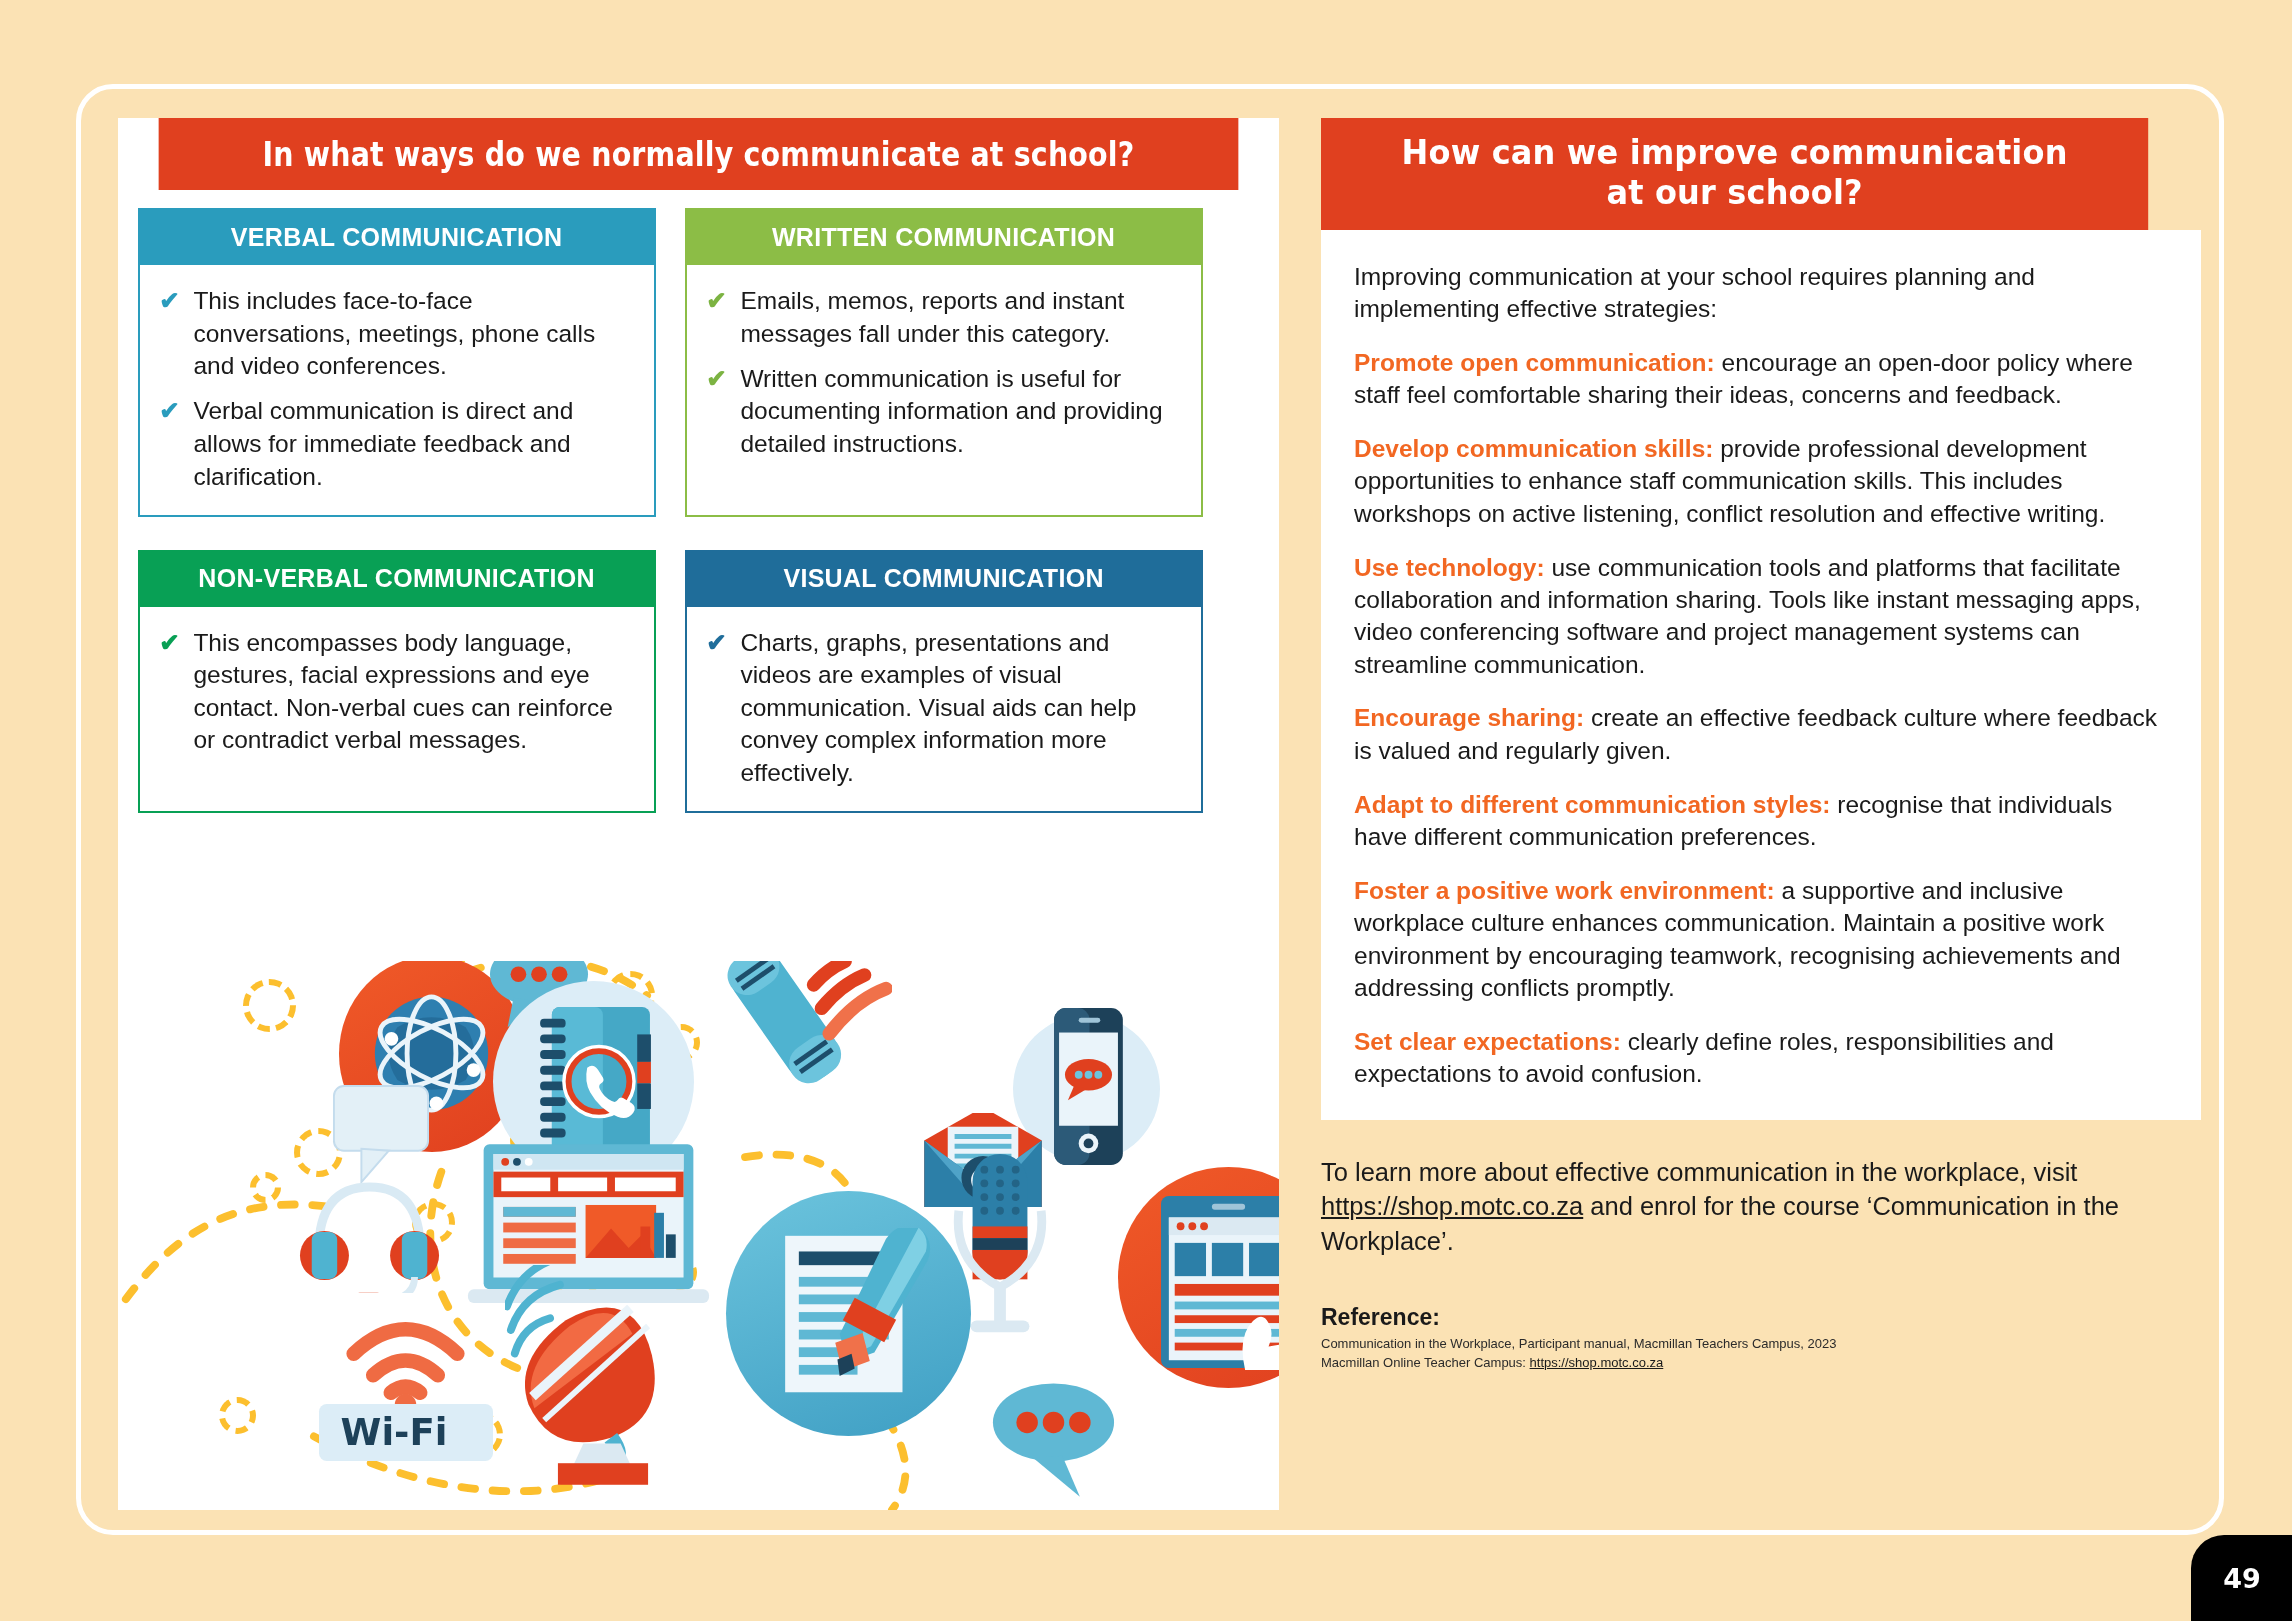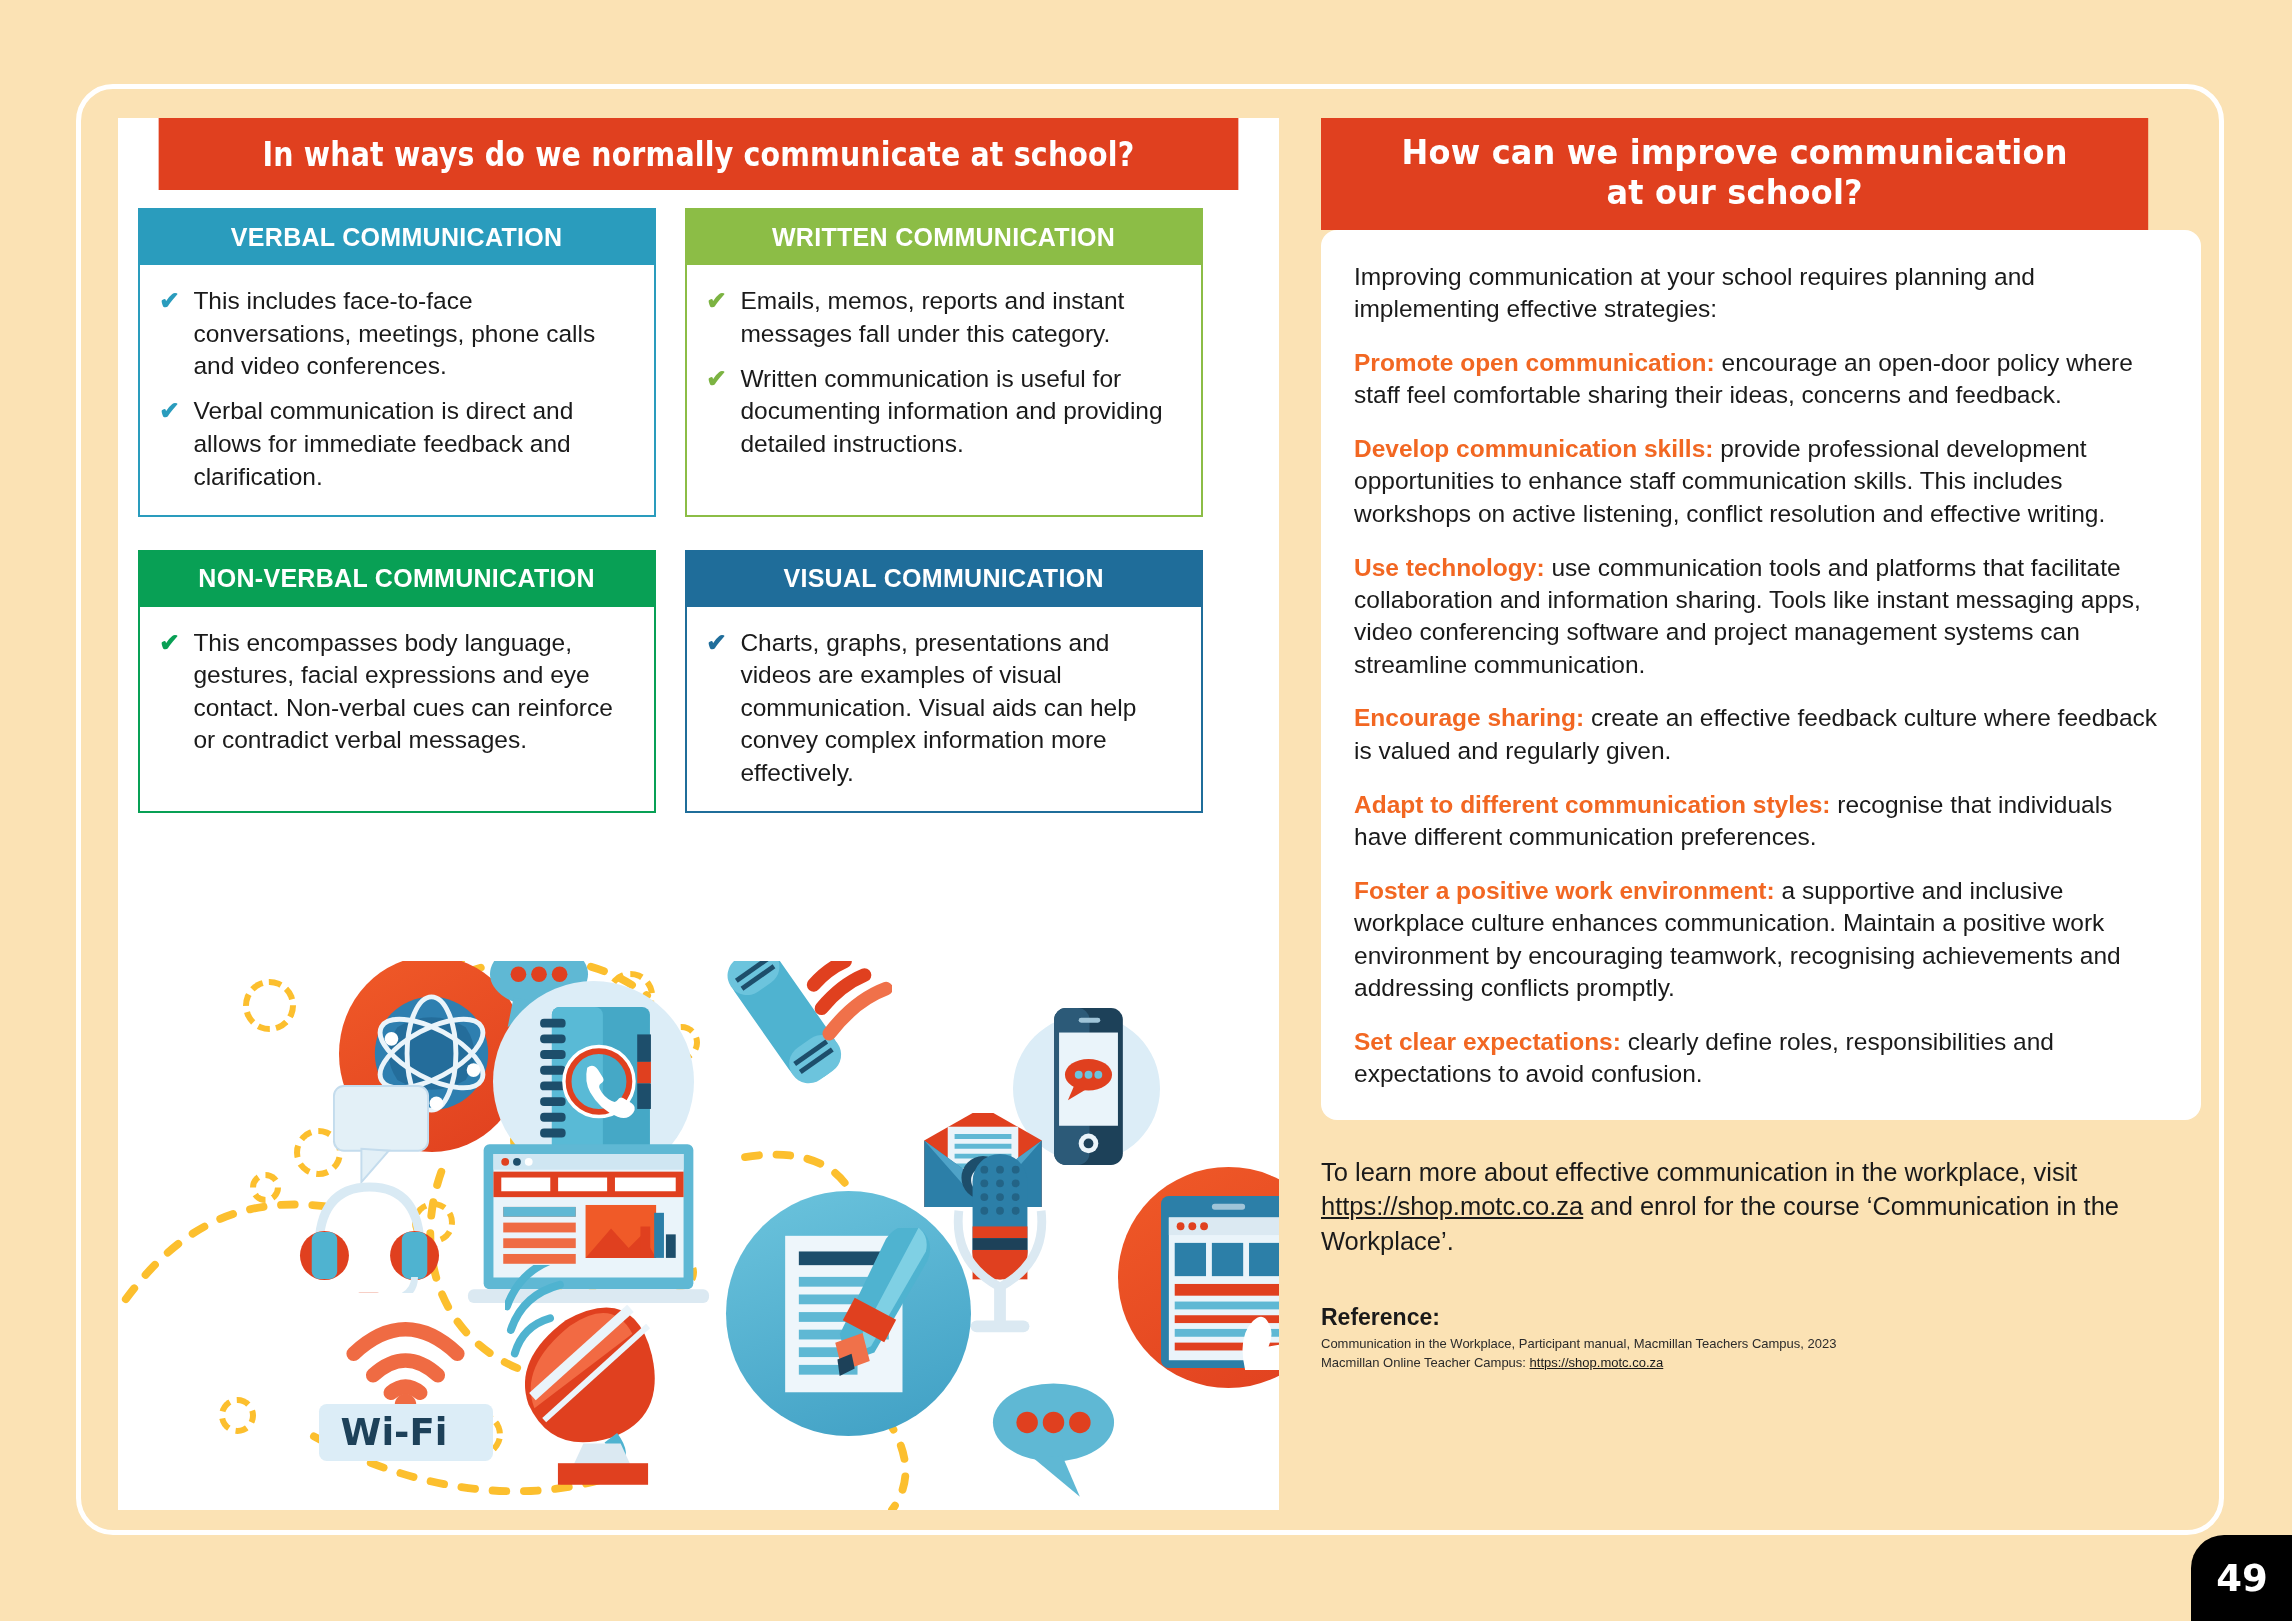--- a/index.html
+++ b/index.html
@@ -95,21 +95,20 @@
   .right-header {
     width: 880px; padding: 13.7px 29px 17.6px;
     font-size: 34px; line-height: 1.18; text-align: center;
     font-family: "DejaVu Sans", sans-serif;
     transform: scaleX(0.94);
     transform-origin: left top;
   }
   .right-body {
     width: 880px; background: #ffffff;
     padding: 31px 33px 29px 33px;
-    border-radius: 16px;
   }
   .para { font-size: 24.5px; line-height: 1.32; color: #1a1a1a; margin-bottom: 21.6px; }
   .para:last-child { margin-bottom: 0; }
   .lead-in { color: #f26722; font-weight: bold; }
 
   .learn {
     margin-top: 35px; width: 880px;
     font-size: 25.5px; line-height: 1.37; color: #1a1a1a;
   }
   .learn a, .link { color: #1a1a1a; text-decoration: underline; }
@@ -119,21 +118,21 @@
   .ref-line { font-size: 13px; line-height: 1.42; color: #2b2b2b; }
 
   
   .page-tab {
     position: absolute; right: 0; bottom: 0;
     width: 102px; height: 86px;
     background: #000000;
     border-top-left-radius: 33px;
     color: #ffffff;
     display: flex; align-items: center; justify-content: center;
-    font-size: 37px; font-weight: bold;
+    font-size: 27px; font-weight: bold;
     font-family: "DejaVu Sans", sans-serif;
   }
 </style>
 </head>
 <body>
 
 <div id="page">
 
   <div class="frame-outline"></div>
 

